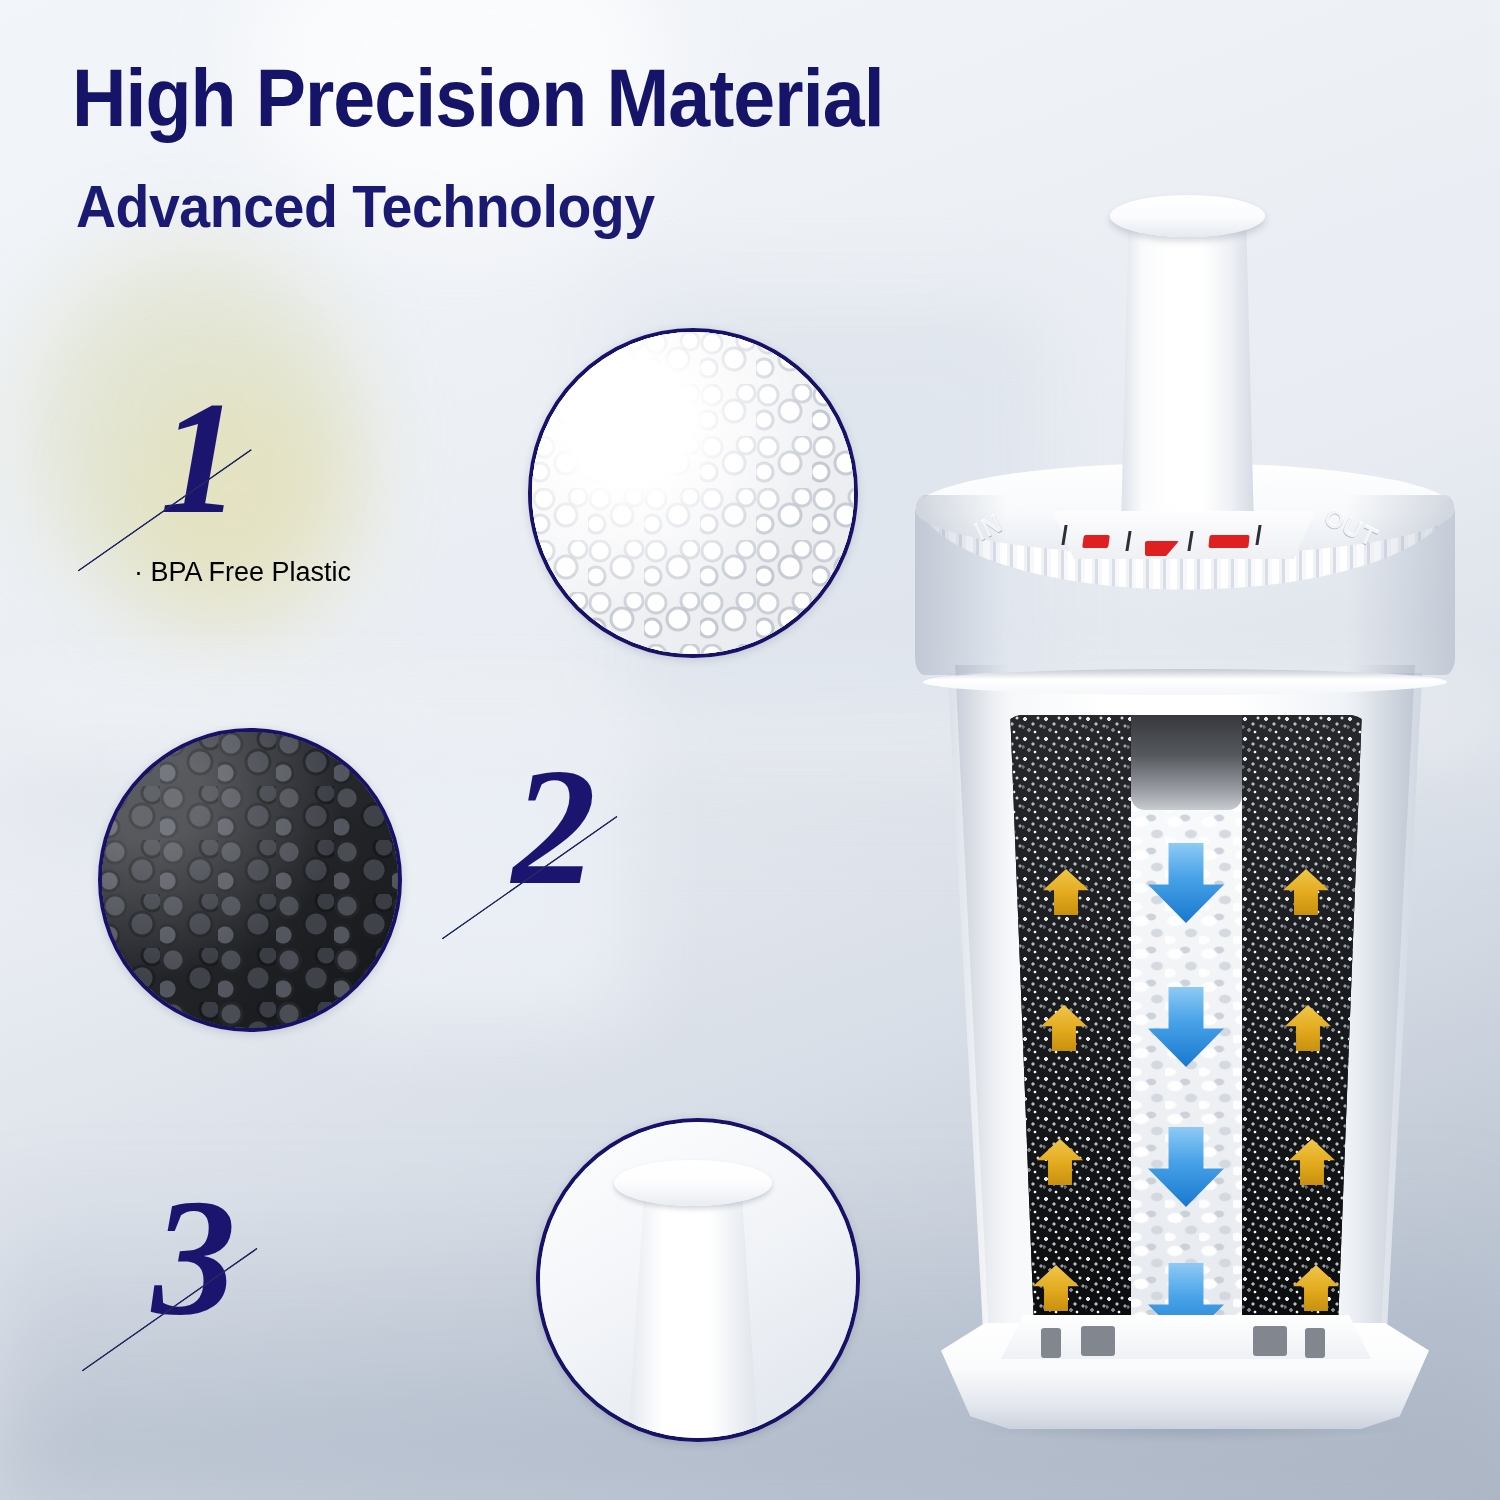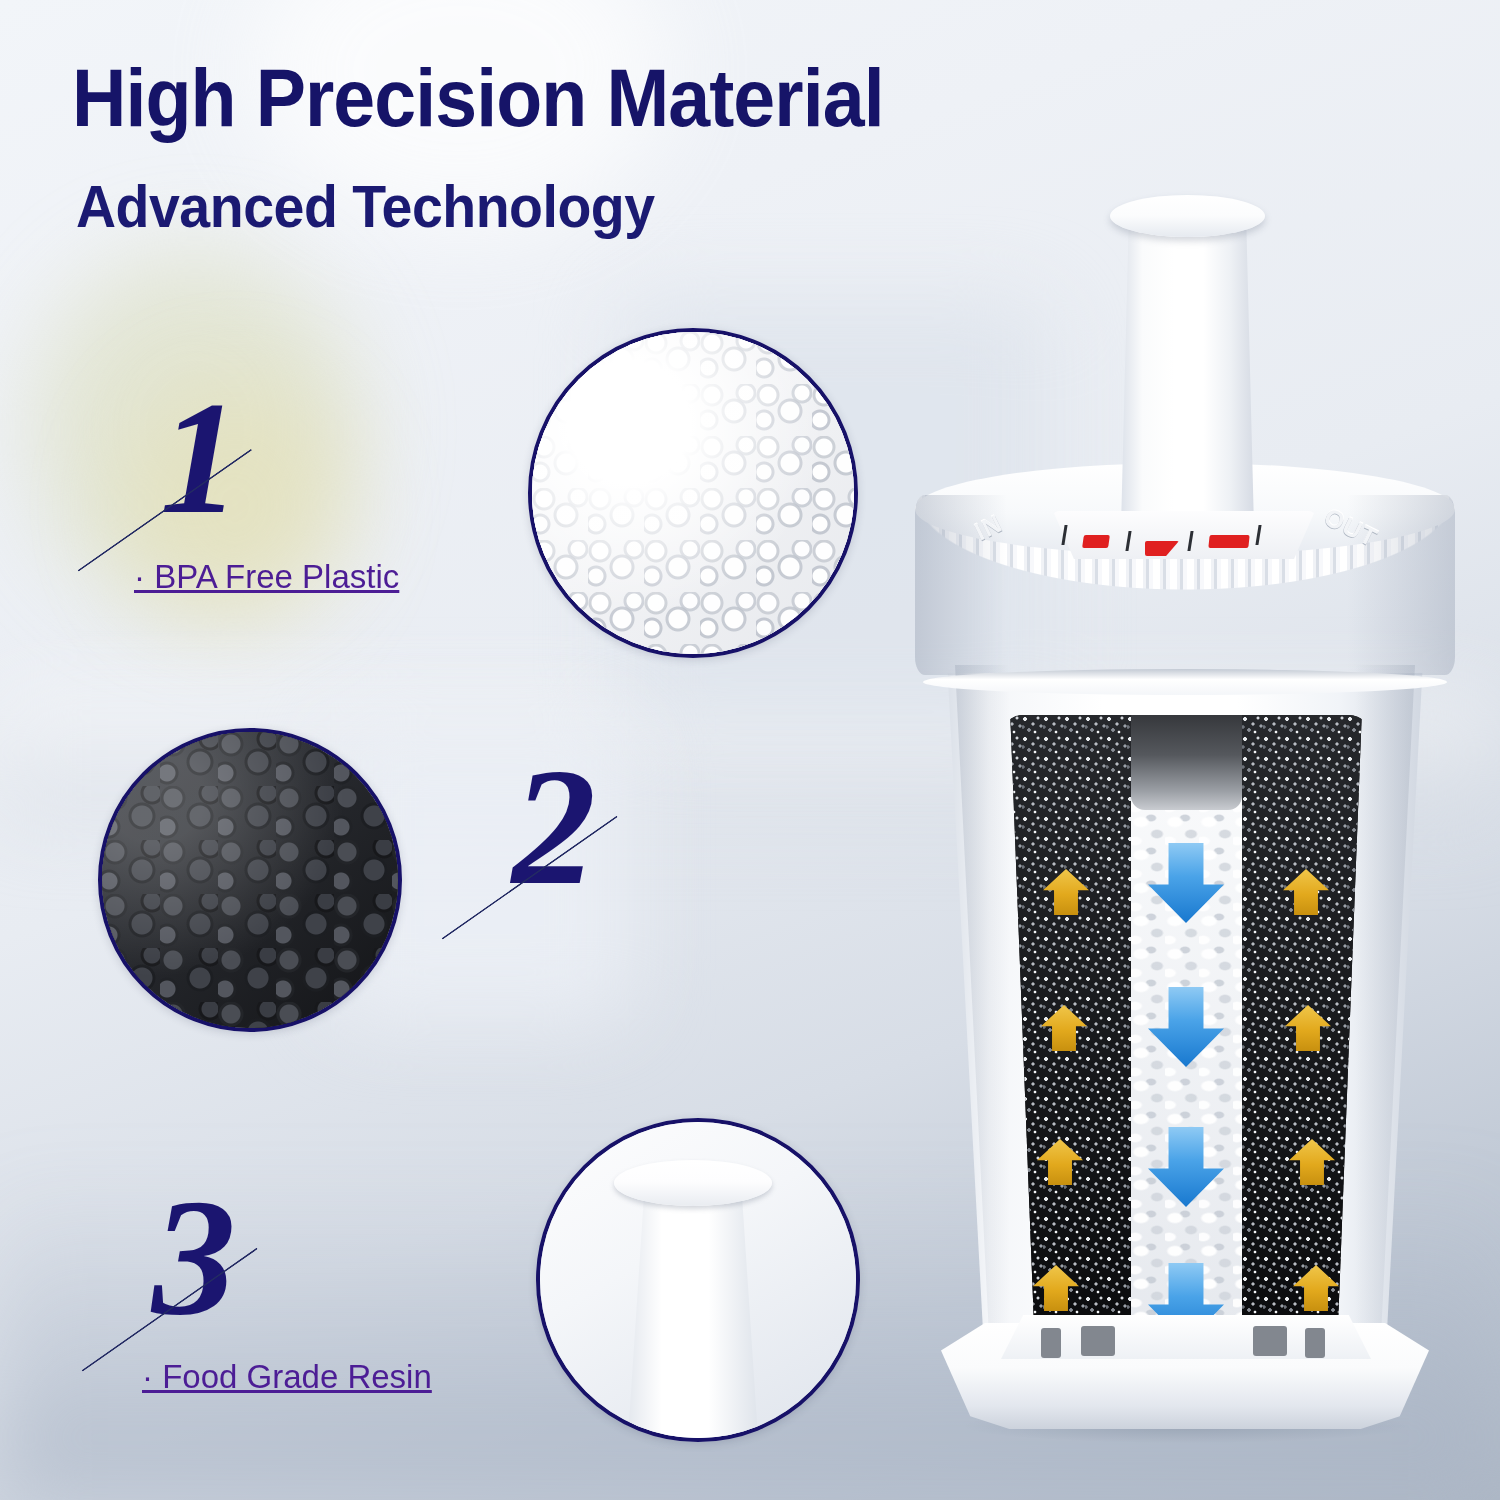--- a/index.html
+++ b/index.html
@@ -29,22 +29,22 @@
   }
   .subtitle{
     position:absolute;left:76px;top:178px;
     font-size:59px;line-height:1;font-weight:700;
     color:#1b1a72;letter-spacing:-.5px;
     transform:scaleX(.94);transform-origin:left center;
     white-space:nowrap;
   }
   .feat-label{
     position:absolute;
-    font-size:33px;line-height:1.32;font-weight:400;
-    color:#4c1d95;white-space:pre;text-decoration:underline;
+    font-size:27px;line-height:1.32;font-weight:400;
+    color:#000000;white-space:pre;
   }
 
   
   .numeral{
     position:absolute;color:#1b1570;font-weight:700;
     font-family:"Liberation Serif","DejaVu Serif",serif;
     font-style:italic;line-height:1;user-select:none;
   }
   .slash{
     position:absolute;height:0;border-top:2.5px solid #232a63;
@@ -254,21 +254,20 @@
 
   <div class="numeral" style="left:512px;top:742px;font-size:168px;">2</div>
   <div class="slash" style="left:442px;top:938px;width:214px;transform:rotate(-35deg);"></div>
 
   <div class="circle" style="left:98px;top:728px;width:296px;height:296px;">
     <div class="fill pellets"></div>
   </div>
 
   <div class="numeral" style="left:152px;top:1172px;font-size:168px;">3</div>
   <div class="slash" style="left:82px;top:1370px;width:214px;transform:rotate(-35deg);"></div>
-  <div class="feat-label" style="left:142px;top:1355px;">· Food Grade Resin</div>
 
   <div class="circle" style="left:536px;top:1118px;width:316px;height:316px;">
     <div class="fill resinshot">
       <div class="stem-body" style="left:88px;top:60px;width:130px;height:256px;clip-path:polygon(13% 0,87% 0,100% 100%,0 100%);"></div>
       <div class="stem-cap" style="left:74px;top:38px;width:158px;height:46px;"></div>
     </div>
   </div>
 
   <div id="filter">
 

